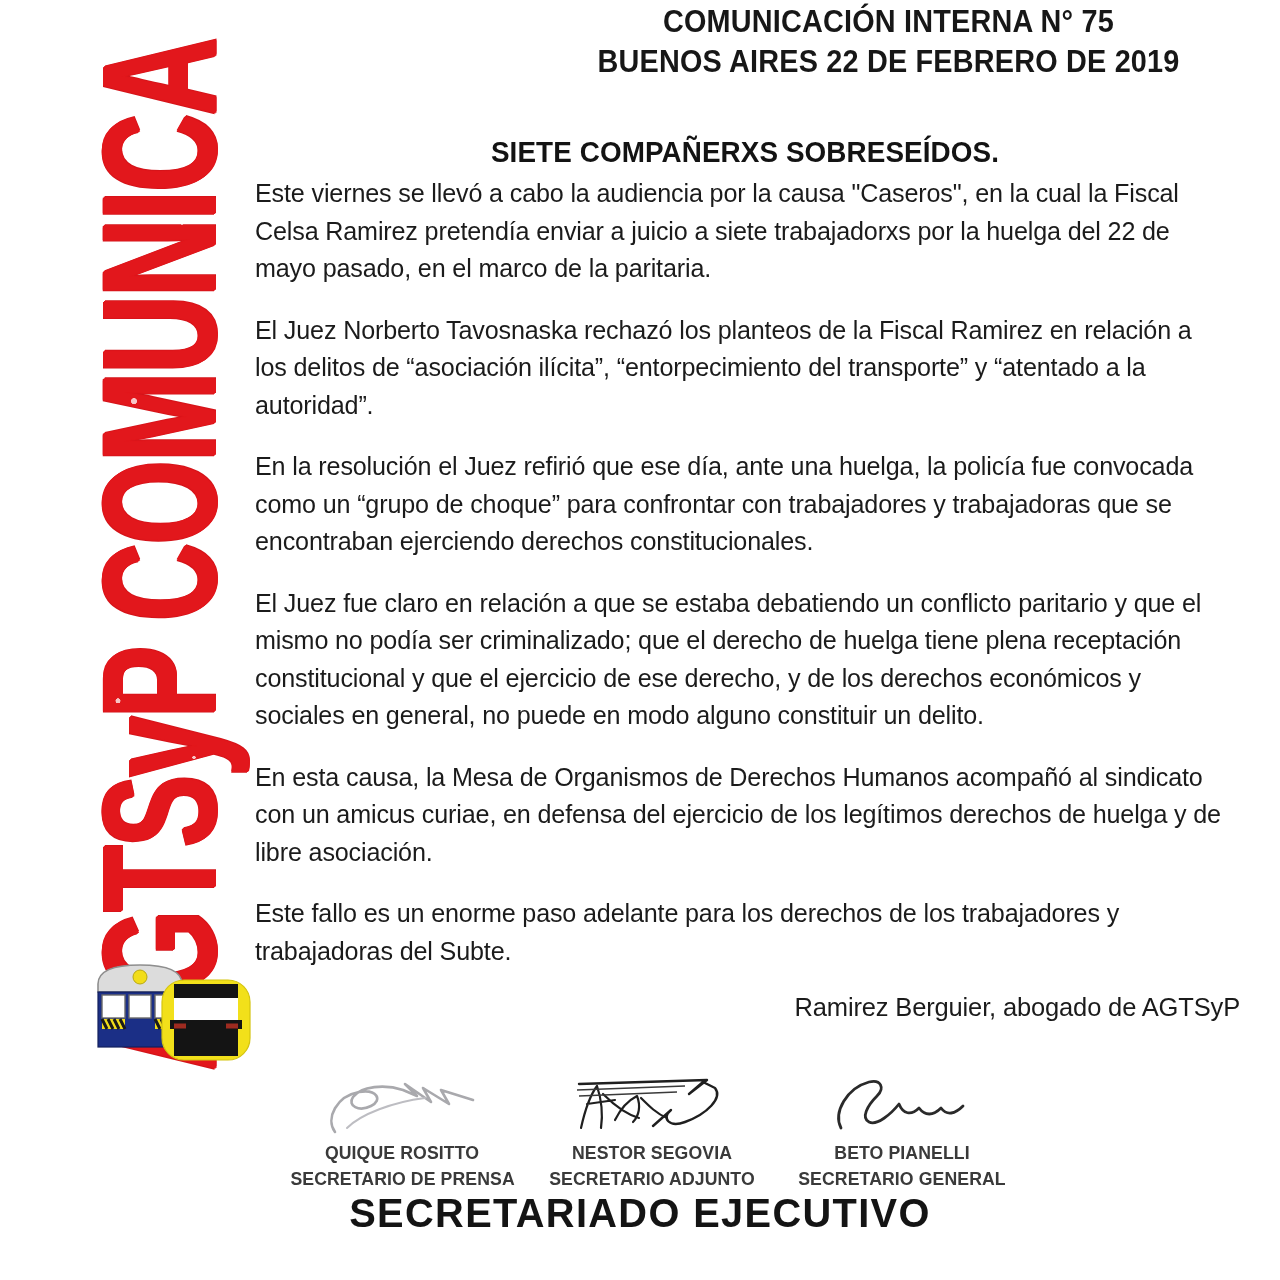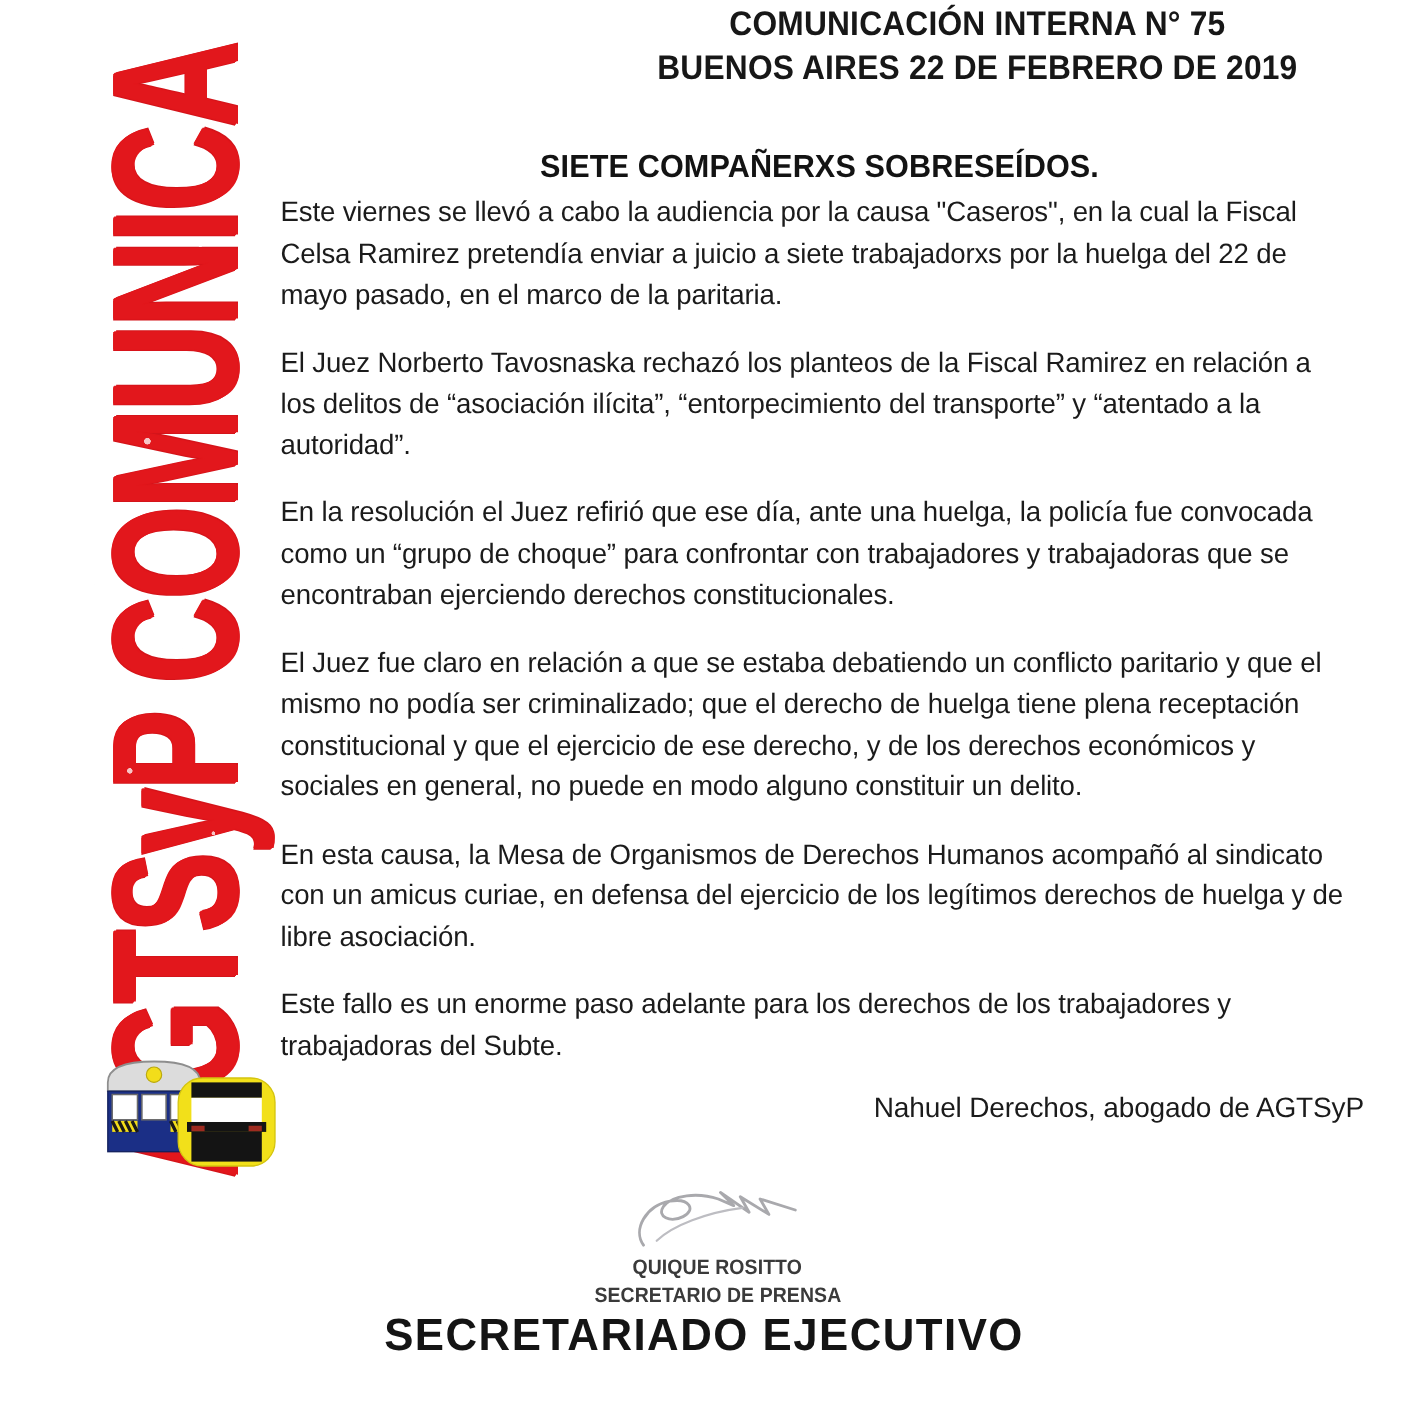--- a/index.html
+++ b/index.html
@@ -160,21 +160,21 @@
     letter-spacing: -0.15px;
   }
 
   
   .sig-block {
     position: absolute;
     left: 282px;
     top: 1068px;
     width: 740px;
     display: flex;
-    justify-content: center;
+    justify-content: space-between;
     align-items: flex-end;
   }
   .sig-cell {
     width: 240px;
     text-align: center;
   }
   .sig-mark {
     height: 72px;
     display: flex;
     align-items: flex-end;
@@ -271,32 +271,54 @@
 
 <div class="body-col">
   <p class="para">Este viernes se llevó a cabo la audiencia por la causa "Caseros", en la cual la Fiscal Celsa Ramirez pretendía enviar a juicio a siete trabajadorxs por la huelga del 22 de mayo pasado, en el marco de la paritaria.</p>
   <p class="para">El Juez Norberto Tavosnaska rechazó los planteos de la Fiscal Ramirez en relación a los delitos de “asociación ilícita”, “entorpecimiento del transporte” y “atentado a la autoridad”.</p>
   <p class="para">En la resolución el Juez refirió que ese día, ante una huelga, la policía fue convocada como un “grupo de choque” para confrontar con trabajadores y trabajadoras que se encontraban ejerciendo derechos constitucionales.</p>
   <p class="para">El Juez fue claro en relación a que se estaba debatiendo un conflicto paritario y que el mismo no podía ser criminalizado; que el derecho de huelga tiene plena receptación constitucional y que el ejercicio de ese derecho, y de los derechos económicos y sociales en general, no puede en modo alguno constituir un delito.</p>
   <p class="para">En esta causa, la Mesa de Organismos de Derechos Humanos acompañó al sindicato con un amicus curiae, en defensa del ejercicio de los legítimos derechos de huelga y de libre asociación.</p>
   <p class="para">Este fallo es un enorme paso adelante para los derechos de los trabajadores y trabajadoras del Subte.</p>
 </div>
 
-<div class="byline">Nahuel Derechos, abogado de AGTSyP</div>
+<div class="byline">Ramirez Berguier, abogado de AGTSyP</div>
 
 <div class="sig-block">
 
   <div class="sig-cell">
     <div class="sig-mark">
       <svg width="190" height="70" viewBox="0 0 190 70">
         <path d="M28 62 C18 48, 30 26, 52 22 C70 19, 76 30, 64 36 C52 42, 40 36, 46 27 C54 16, 78 14, 96 20 L110 26 L98 14 L124 32 L116 18 L142 34 L134 20 L166 30" fill="none" stroke="#a9a9ad" stroke-width="2.6" stroke-linecap="round" stroke-linejoin="round"></path>
         <path d="M40 58 C54 44, 86 32, 118 28" fill="none" stroke="#bdbdc2" stroke-width="2" stroke-linecap="round"></path>
       </svg>
     </div>
     <div class="sig-name">QUIQUE ROSITTO</div>
     <div class="sig-role">SECRETARIO DE PRENSA</div>
   </div>
 
-
+  <div class="sig-cell">
+    <div class="sig-mark">
+      <svg width="190" height="70" viewBox="0 0 190 70">
+        <path d="M22 14 L150 10 L132 24 L146 12 L158 18 C166 28, 150 44, 128 52 C112 58, 104 48, 114 40 L96 56" fill="none" stroke="#1f1f1f" stroke-width="2.4" stroke-linecap="round" stroke-linejoin="round"></path>
+        <path d="M24 58 C28 40, 34 24, 40 16 C44 28, 46 44, 44 58 M30 34 L58 30 M46 24 C56 34, 68 44, 82 48
+                 M58 50 C64 38, 72 30, 80 26 C84 36, 82 46, 76 52 M84 28 C92 36, 100 44, 110 48" fill="none" stroke="#1f1f1f" stroke-width="2.2" stroke-linecap="round" stroke-linejoin="round"></path>
+        <path d="M20 20 L128 16 M22 26 L120 22" fill="none" stroke="#3a3a3a" stroke-width="1.4"></path>
+      </svg>
+    </div>
+    <div class="sig-name">NESTOR SEGOVIA</div>
+    <div class="sig-role">SECRETARIO ADJUNTO</div>
+  </div>
+
+  <div class="sig-cell">
+    <div class="sig-mark">
+      <svg width="190" height="70" viewBox="0 0 190 70">
+        <path d="M34 58 C26 42, 40 18, 62 12 C74 9, 78 18, 70 26 C60 36, 54 48, 62 52 C70 56, 84 44, 92 34
+                 C96 44, 104 46, 112 38 C118 46, 126 46, 134 38 C140 46, 148 44, 156 36" fill="none" stroke="#2a2a2a" stroke-width="2.8" stroke-linecap="round" stroke-linejoin="round"></path>
+      </svg>
+    </div>
+    <div class="sig-name">BETO PIANELLI</div>
+    <div class="sig-role">SECRETARIO GENERAL</div>
+  </div>
 
 </div>
 
 <div class="footer-title">SECRETARIADO EJECUTIVO</div>
 
 </body></html>

